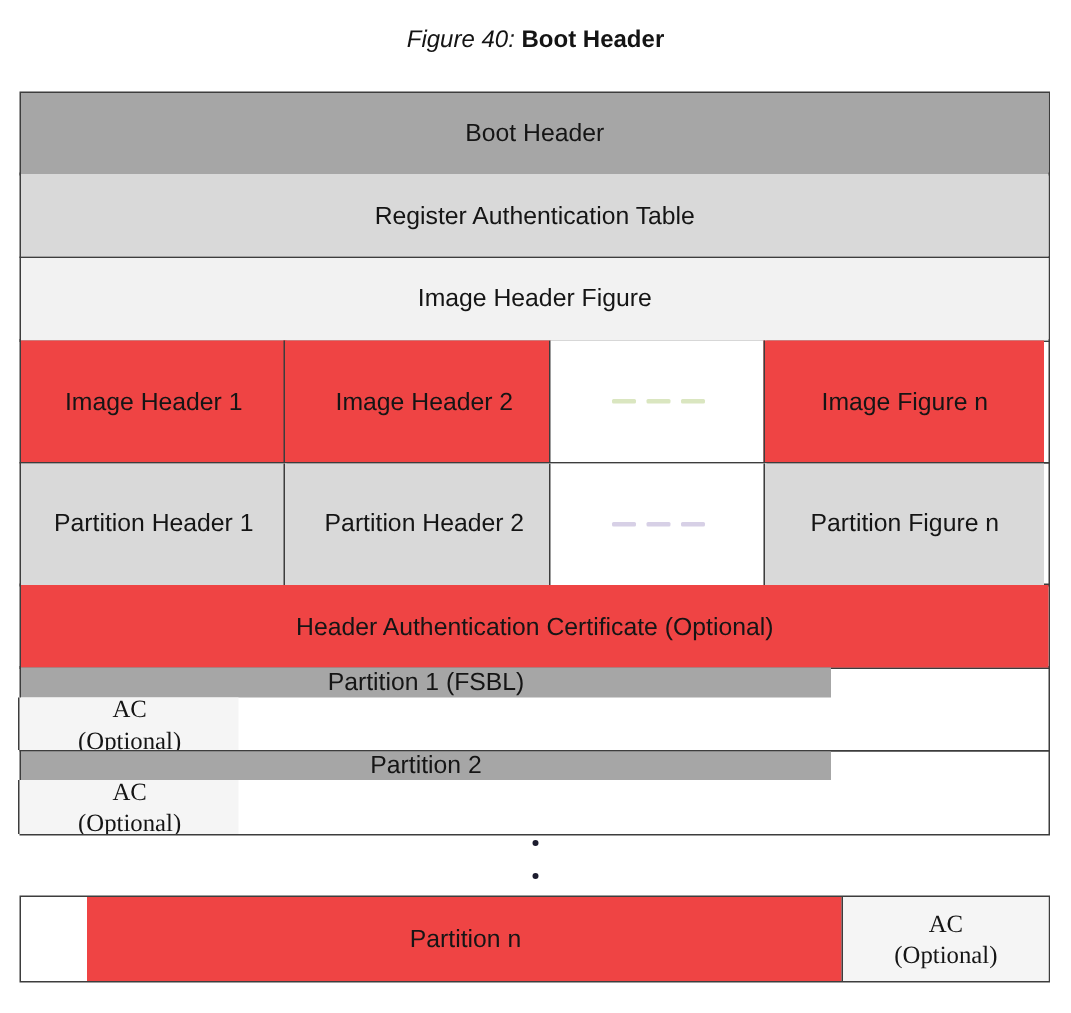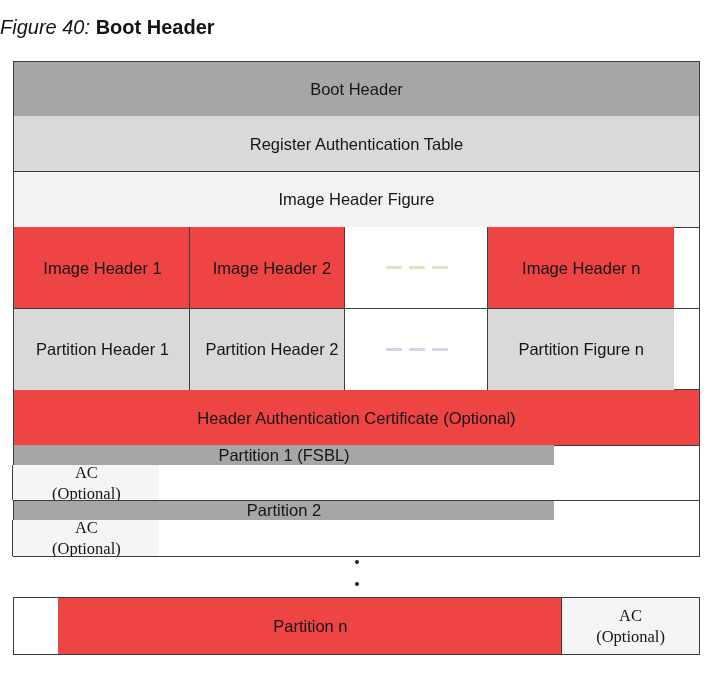--- a/index.html
+++ b/index.html
@@ -15,21 +15,22 @@
     overflow: hidden;
     position: relative;
   }
 
   
   .figure-caption {
     position: absolute;
     left: 0;
     top: 14px;
     width: 714px;
-    font-size: 20px;
+    text-align: center;
+    font-size: 16px;
     line-height: 26px;
     color: #141414;
     white-space: nowrap;
   }
   .figure-caption .cap-label {
     font-style: italic;
     font-weight: 400;
   }
   .figure-caption .cap-title {
     font-weight: bold;
@@ -83,21 +84,21 @@
   
   .fill-dark   { background: #a6a6a6; }
   .fill-mid    { background: #ef4444; }
   .fill-light  { background: #d9d9d9; }
   .fill-pale   { background: #f2f2f2; }
   .fill-ac     { background: #f5f5f5; }
   .fill-white  { background: #ffffff; }
 
   
   .col-1 { width: 177px; }
-  .col-2 { width: 156px; padding-left: 12px; }
+  .col-2 { width: 178px; padding-left: 12px; }
   .col-3 { width: 145px; }
   .col-4 { width: 187px; }
   .col-full { width: 687px; }
   .col-partition { width: 540px; }
   .col-ac { width: 147px; font-family: Liberation Serif, serif; }
 
   .ac-text {
     display: block;
     line-height: 21px;
   }
@@ -160,21 +161,21 @@
   <div class="band h-ihdr">
     <div class="cell col-1 fill-mid">Image Header 1</div>
     <div class="cell col-2 vsplit fill-mid">Image Header 2</div>
     <div class="cell col-3 vsplit fill-white">
       <span class="dashes dash-green">
           <i></i>
           <i></i>
           <i></i>
         </span>
     </div>
-    <div class="cell col-4 vsplit fill-mid">Image Header n</div>
+    <div class="cell col-4 vsplit fill-mid">Image Figure n</div>
   </div>
 
   <div class="band h-phdr">
     <div class="cell col-1 fill-light">Partition Header 1</div>
     <div class="cell col-2 vsplit fill-light">Partition Header 2</div>
     <div class="cell col-3 vsplit fill-white">
       <span class="dashes dash-lav">
           <i></i>
           <i></i>
           <i></i>

